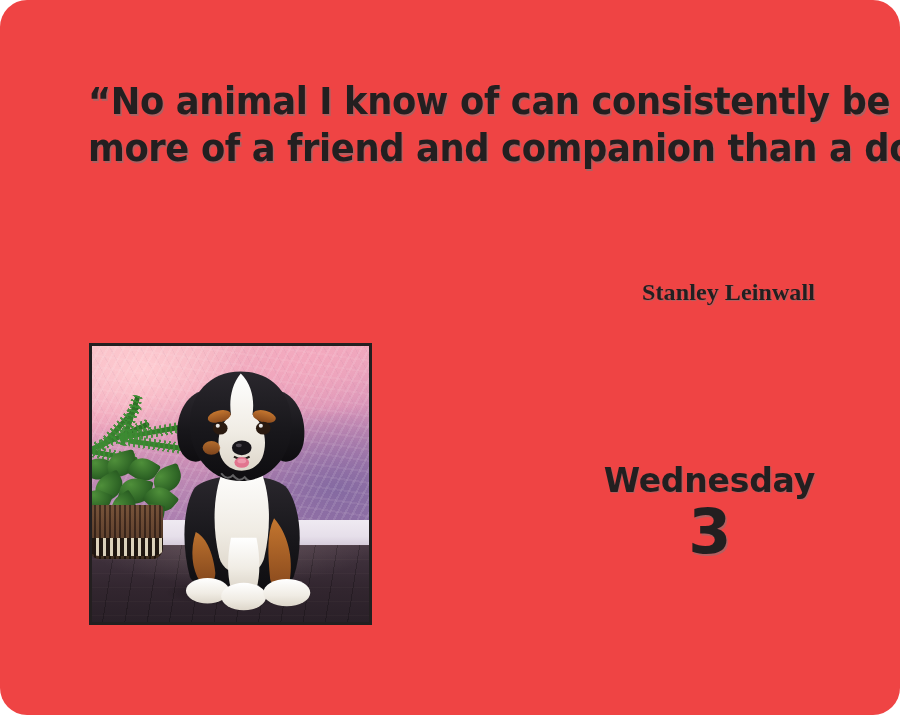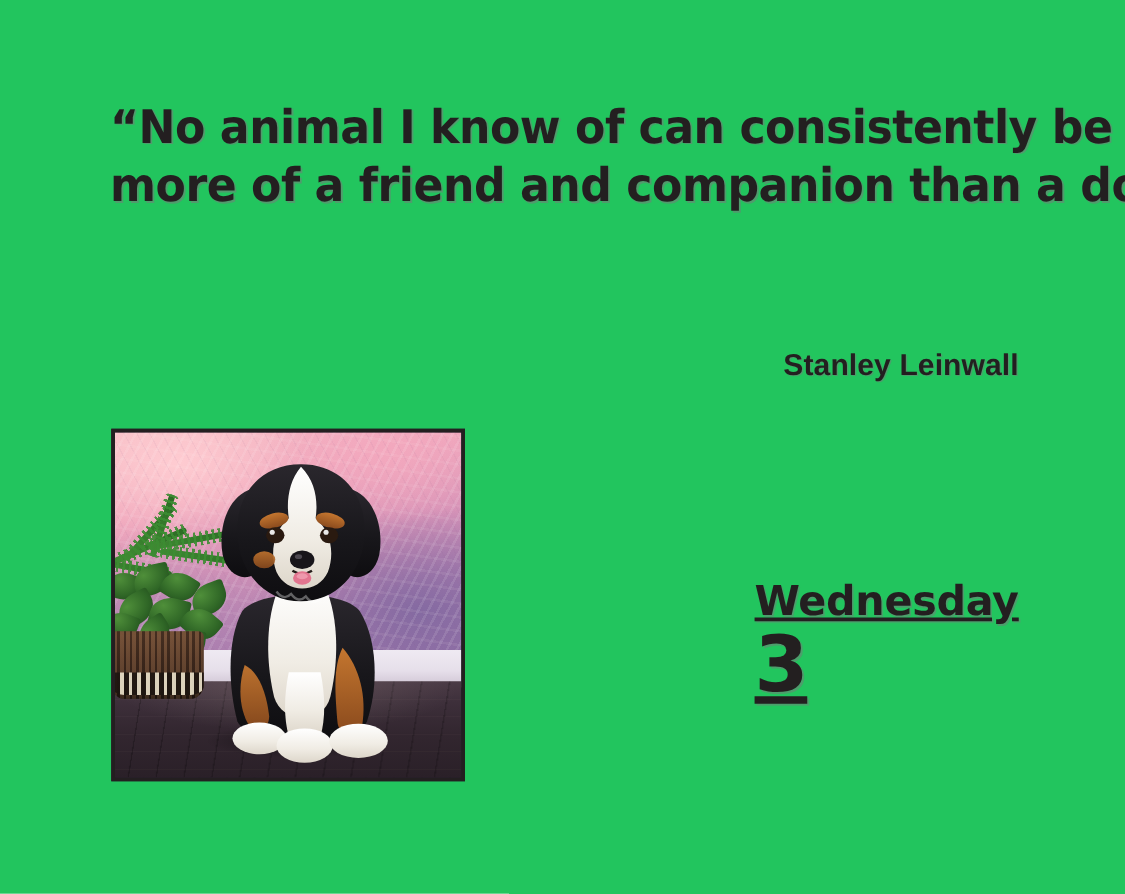--- a/index.html
+++ b/index.html
@@ -39,37 +39,36 @@
     text-shadow: 1.5px 1.5px 0 rgba(120,120,122,0.55);
     transform: scaleX(0.955);
     transform-origin: left center;
   }
 
   
   #author {
     position: absolute;
     right: 85px;
     top: 279px;
-    font-family: Liberation Sans, sans-serif;
+    font-family: Liberation Serif, serif;
     font-weight: bold;
     font-size: 24px;
     letter-spacing: 0.1px;
     color: #231f20;
     text-shadow: 1px 1px 0 rgba(120,120,122,0.5);
     white-space: nowrap;
   }
 
   
   #date-block {
     position: absolute;
     right: 85px;
     top: 462px;
-    text-align: left;
+    text-align: center;
     color: #231f20;
-    text-decoration: underline;
   }
   #weekday {
     font-family: "DejaVu Sans", sans-serif;
     font-weight: bold;
     font-size: 33px;
     line-height: 38px;
     letter-spacing: -0.2px;
     text-shadow: 1.2px 1.2px 0 rgba(120,120,122,0.5);
   }
   #daynum {
@@ -223,21 +222,21 @@
 
   
   .dog { position: absolute; left: 0; top: 0; width: 100%; height: 100%; }
 
   
   [data-name] { box-sizing: border-box; }
 </style>
 </head>
 <body>
 
-<div id="page" data-name="calendar-page" style="background: #22c55e;">
+<div id="page" data-name="calendar-page" style="background: #ef4444; border-radius: 27px;">
 
   <div id="quote-block" data-name="quote-block">
     <div class="quote-line" data-name="quote-line-1">“No animal I know of can consistently be</div>
     <div class="quote-line" data-name="quote-line-2">more of a friend and companion than a dog.”</div>
   </div>
 
   <div id="author" data-name="quote-author">Stanley Leinwall</div>
 
   <div id="date-block" data-name="date-block">
     <div id="weekday" data-name="date-weekday">Wednesday</div>

